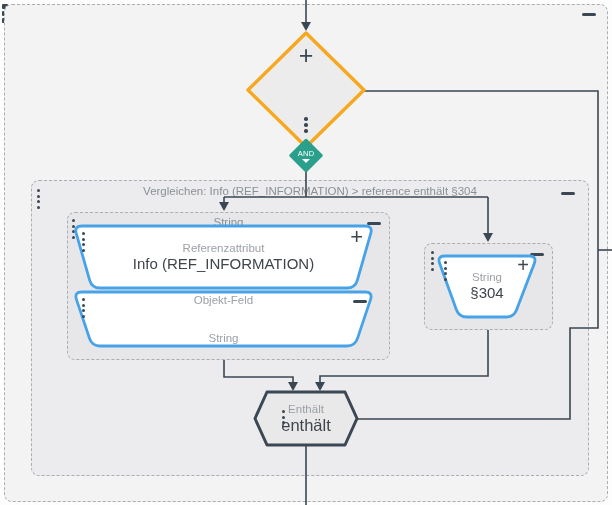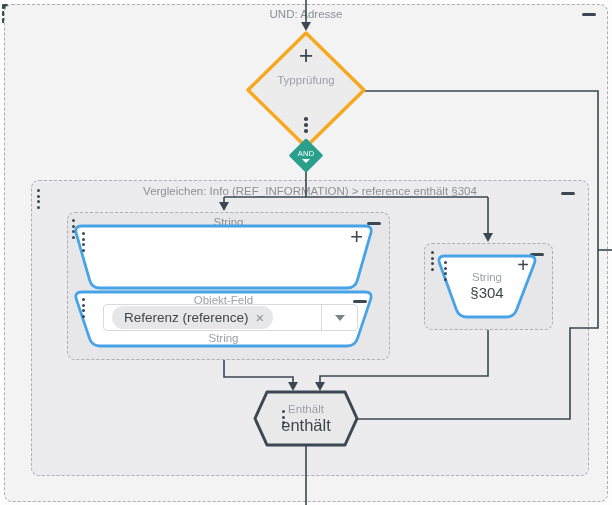--- a/index.html
+++ b/index.html
@@ -52,21 +52,20 @@
           display:flex;align-items:center;justify-content:center;cursor:pointer;}
   .dd-caret{width:0;height:0;border-left:5.5px solid transparent;border-right:5.5px solid transparent;
           border-top:6px solid #7a828a;}
 </style>
 </head>
 <body>
 
 <div class="canvas">
 
   <div class="panel" id="outer-group">
-    <div class="panel-title">UND: Adresse</div>
     <div class="minus-btn" style="right:11px;top:8px;"></div>
   </div>
   <div class="corner-dots">
       <i></i>
       <i></i>
       <i></i>
     </div>
 
   <div class="panel" id="compare-group">
     <div class="panel-title" style="top:4px;">Vergleichen: Info (REF_INFORMATION) &gt; reference enthält §304</div>
@@ -120,61 +119,53 @@
     <path d="M306,33 L364,90 L306,147 L248,90 Z" fill="#ececed" stroke="#F7A821" stroke-width="3.5" stroke-linejoin="round"></path>
     <path d="M306,140 L321.5,155.5 L306,171 L290.5,155.5 Z" fill="#2AA08C" stroke="#2AA08C" stroke-width="2.5" stroke-linejoin="round"></path>
     <path d="M82,226 L365,226 Q373,226 370.7,233.7 L357.3,280.3 Q355,288 347,288 L100,288 Q92,288 89.7,280.3 L76.3,233.7 Q74,226 82,226 Z" fill="#ffffff" stroke="#47A3E8" stroke-width="2.8" stroke-linejoin="round"></path>
     <path d="M82,292 L365,292 Q373,292 370.5,299.6 L357.5,338.4 Q355,346 347,346 L100,346 Q92,346 89.5,338.4 L76.5,299.6 Q74,292 82,292 Z" fill="#ffffff" stroke="#47A3E8" stroke-width="2.8" stroke-linejoin="round"></path>
     <path d="M445,256 L529,256 Q537,256 534.3,263.5 L516.7,309.5 Q514,317 506,317 L467,317 Q459,317 456.3,309.5 L439.7,263.5 Q437,256 445,256 Z" fill="#ffffff" stroke="#47A3E8" stroke-width="2.8" stroke-linejoin="round"></path>
     <path d="M255,418.5 L267,392 L345,392 L357,418.5 L345,445 L267,445 Z" fill="#e9e9ea" stroke="#3B4752" stroke-width="3" stroke-linejoin="round"></path>
   </svg>
 
   <div class="overlay" id="typecheck-overlay">
     <div class="plus-icon">+</div>
-    <div class="ctr sublabel" style="top:41px;">Typprüfung</div>
     <div class="menu-dots" style="position:absolute;left:0;right:0;top:84px;">
         <i></i>
         <i></i>
         <i></i>
       </div>
   </div>
 
   <div class="overlay" id="and-overlay">
     <div class="and-text">AND</div>
     <div class="caret"></div>
   </div>
 
   <div class="overlay" style="left:74px;top:226px;width:299px;height:62px;">
     <div class="vdots" style="left:8px;top:6px;">
         <i></i>
         <i></i>
         <i></i>
         <i></i>
       </div>
     <div class="plus-icon" style="right:10px;top:0;">+</div>
+    <div class="ctr sublabel" style="top:16px;">Referenzattribut</div>
+    <div class="ctr value" style="top:29px;">Info (REF_INFORMATION)</div>
   </div>
 
   <div class="overlay" style="left:74px;top:292px;width:299px;height:54px;">
     <div class="vdots" style="left:8px;top:6px;">
         <i></i>
         <i></i>
         <i></i>
         <i></i>
       </div>
     <div class="minus-btn" style="right:6px;top:8px;"></div>
     <div class="ctr sublabel" style="top:2px;">Objekt-Feld</div>
-    <div class="select-box">
-      <div class="chip">
-        <span>Referenz (reference)</span>
-        <span class="close-x">×</span>
-      </div>
-      <div class="dd-btn">
-        <div class="dd-caret"></div>
-      </div>
-    </div>
     <div class="ctr sublabel" style="top:40px;">String</div>
   </div>
 
   <div class="overlay" style="left:437px;top:256px;width:100px;height:61px;">
     <div class="vdots" style="left:7px;top:5px;">
         <i></i>
         <i></i>
         <i></i>
         <i></i>
       </div>

